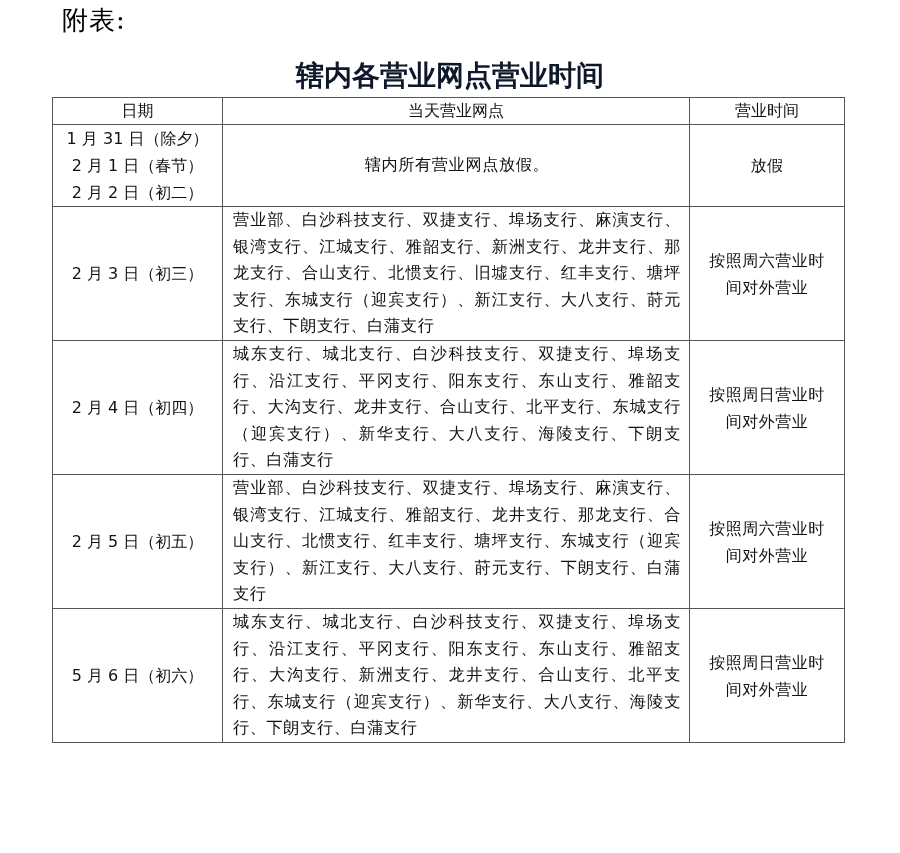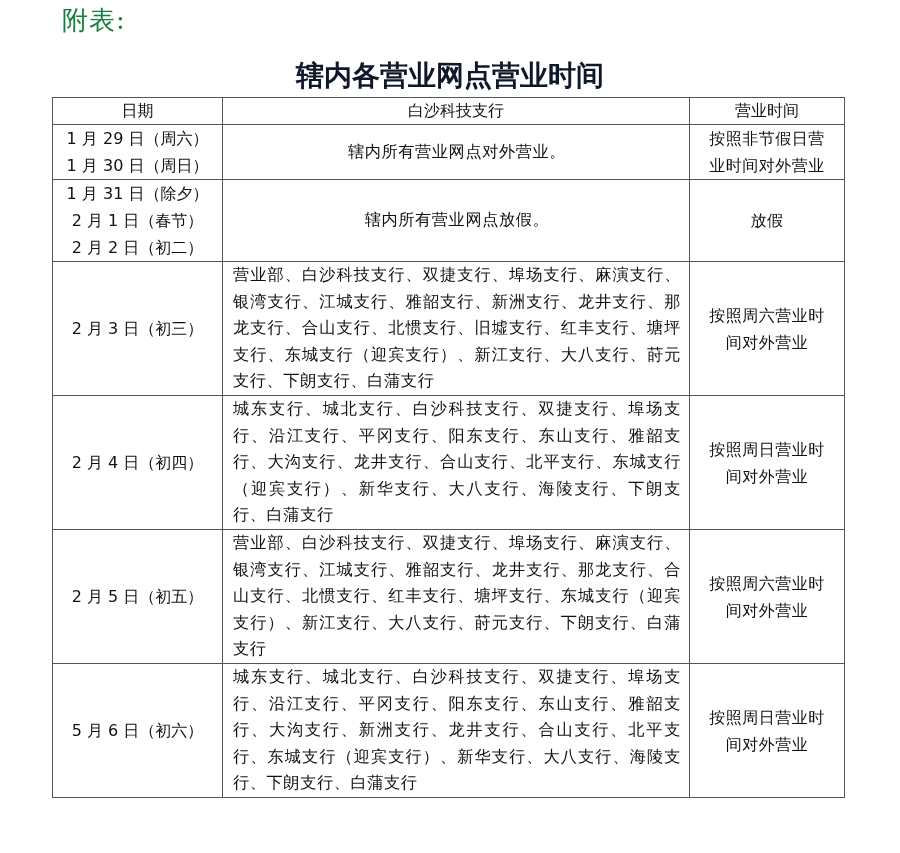--- a/index.html
+++ b/index.html
@@ -3,21 +3,21 @@
   <meta charset="utf-8">
   <style>
     html, body { margin: 0; padding: 0; background: #ffffff; }
     body {
       width: 900px; height: 853px; position: relative; overflow: hidden;
       font-family: "DejaVu Sans", "Liberation Sans", sans-serif; color: #111;
     }
     .attach-label {
       position: absolute; left: 62px; top: 2px;
       font-family: "DejaVu Serif", "Liberation Serif", serif;
-      font-size: 26px; line-height: 36px; color: #15803d; letter-spacing: 1px;
+      font-size: 26px; line-height: 36px; color: #000000; letter-spacing: 1px;
     }
     .doc-title {
       position: absolute; left: 0; width: 900px; top: 56px; text-align: center;
       font-family: Liberation Serif, serif;
       font-weight: bold; font-size: 28px; line-height: 40px; color: #0f172a;
     }
     table.schedule {
       position: absolute; left: 52px; top: 97px;
       width: 792px; border-collapse: collapse; table-layout: fixed;
       font-size: 16px;
@@ -50,33 +50,25 @@
 
 <table class="schedule">
   <colgroup>
     <col class="c-date">
       <col class="c-branch">
       <col class="c-hours">
   </colgroup>
   <thead>
     <tr>
       <th>日期</th>
-      <th>白沙科技支行</th>
+      <th>当天营业网点</th>
       <th>营业时间</th>
     </tr>
   </thead>
   <tbody>
-    <tr class="r1">
-      <td class="date-cell">
-        <span class="d-line">1 月 29 日（周六）</span>
-        <span class="d-line">1 月 30 日（周日）</span>
-      </td>
-      <td class="branch-cell center">辖内所有营业网点对外营业。</td>
-      <td class="hours-cell"><span class="hours-text">按照非节假日营业时间对外营业</span></td>
-    </tr>
     <tr class="r2">
       <td class="date-cell">
         <span class="d-line">1 月 31 日（除夕）</span>
         <span class="d-line">2 月 1 日（春节）</span>
         <span class="d-line">2 月 2 日（初二）</span>
       </td>
       <td class="branch-cell center">辖内所有营业网点放假。</td>
       <td class="hours-cell"><span class="hours-text">放假</span></td>
     </tr>
     <tr class="r3">

